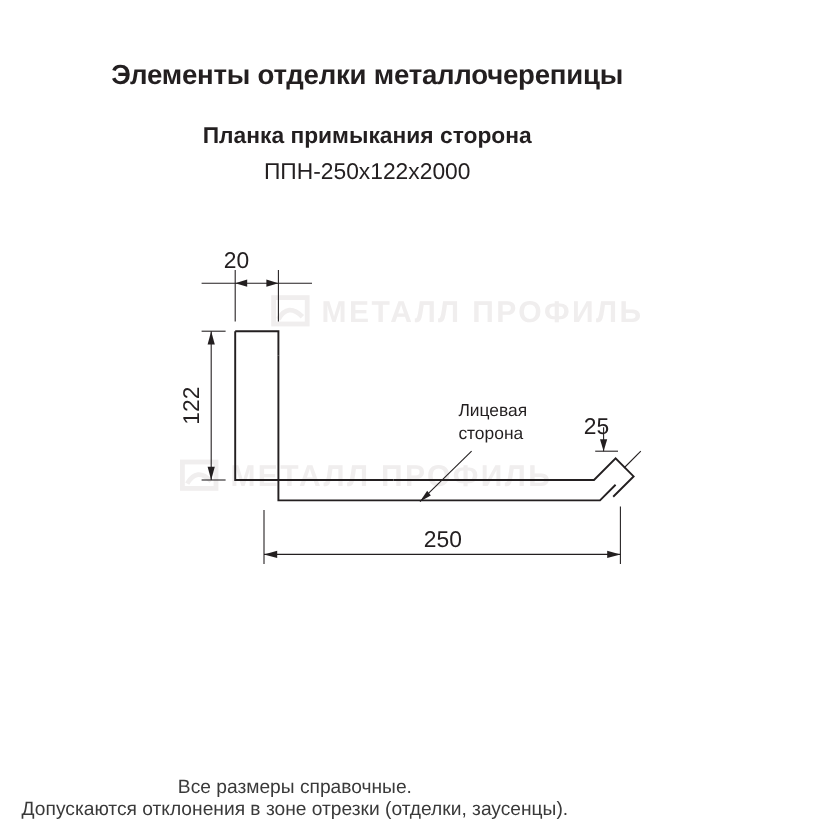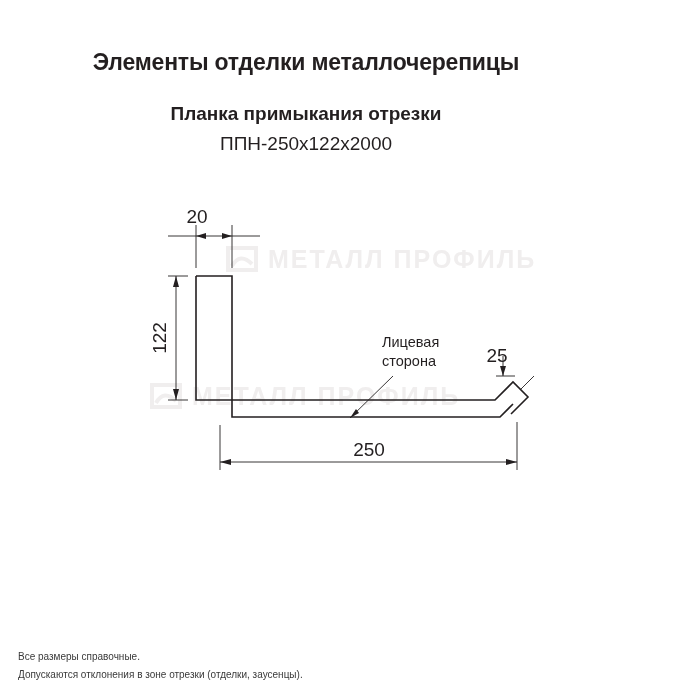--- a/index.html
+++ b/index.html
@@ -58,23 +58,24 @@
     top: 170px;
     left: 0;
     width: 636px;
     height: 380px;
     pointer-events: none;
   }
   .footer {
     position: absolute;
     left: 18px;
     bottom: 16px;
-    font-size: 10px;
+    font-size: 16px;
     line-height: 18px;
     color: #3a3a3a;
+    text-align: center;
   }
   .footer div { white-space: nowrap; }
   svg { display: block; }
   .dim-text {
     font-family: "Liberation Sans", sans-serif;
     font-size: 19px;
     fill: #231f20;
   }
   .label-text {
     font-family: "Liberation Sans", sans-serif;
@@ -89,21 +90,21 @@
     fill: #f0eeee;
   }
 </style>
 </head>
 <body>
 
 <div class="page">
 
   <div class="title-block">
     <div class="title-main">Элементы отделки металлочерепицы</div>
-    <div class="title-sub1">Планка примыкания отрезки</div>
+    <div class="title-sub1">Планка примыкания сторона</div>
     <div class="title-sub2">ППН-250х122х2000</div>
   </div>
 
   <div class="watermarks">
     <svg width="700" height="380" viewBox="0 0 700 380">
 
       <g>
         <rect x="228" y="78" width="28" height="22" fill="none" stroke="#f0eeee" stroke-width="4"></rect>
         <path d="M232 96 q8 -14 20 -2" fill="none" stroke="#f0eeee" stroke-width="4"></path>
         <text class="wm-text" x="268" y="98">МЕТАЛЛ ПРОФИЛЬ</text>

